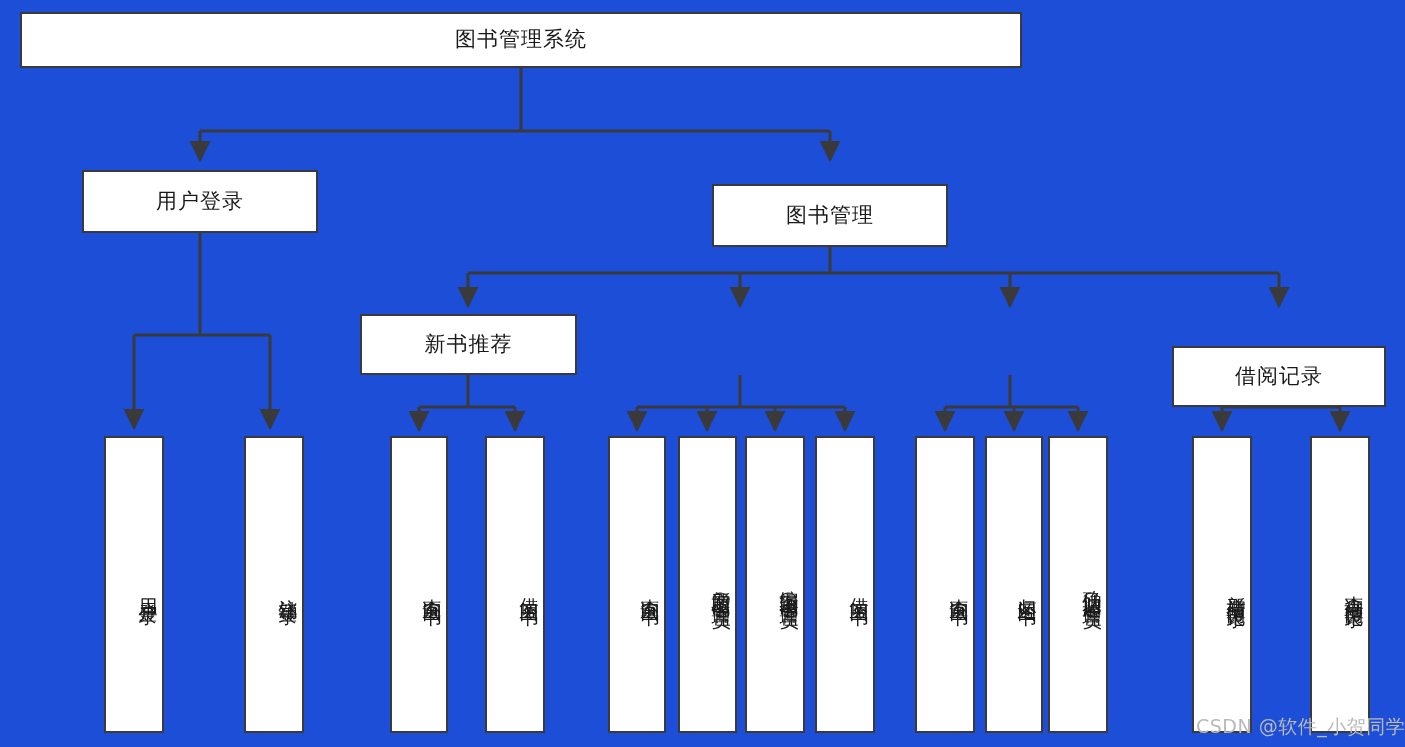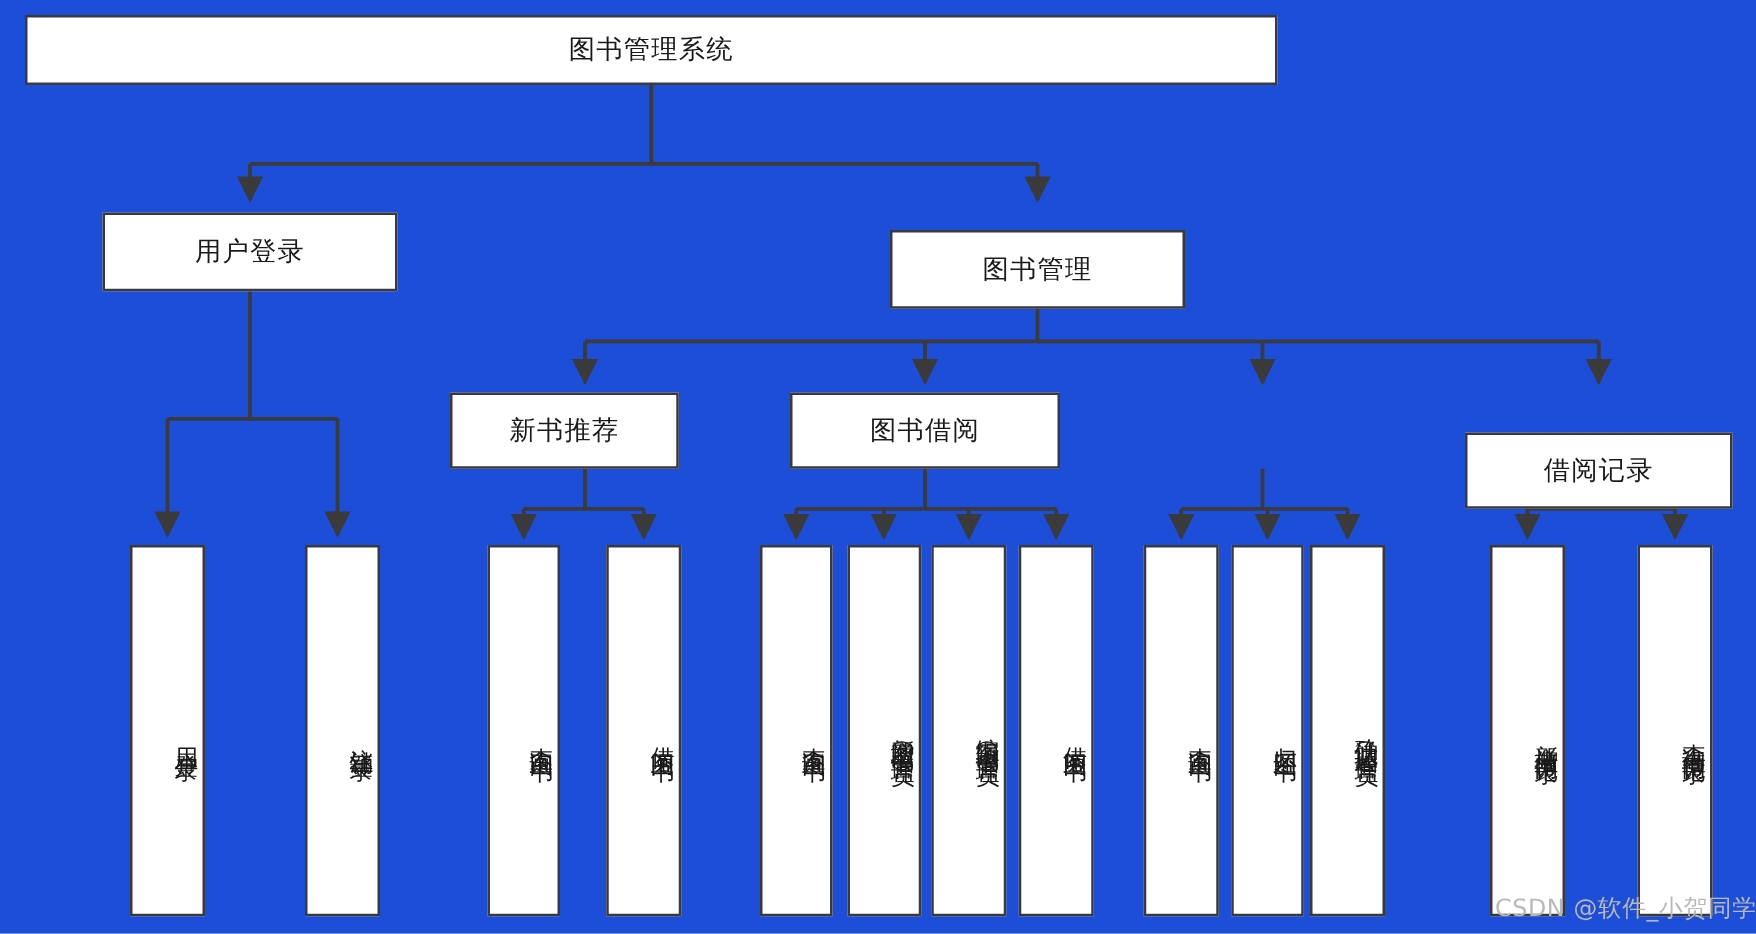--- a/index.html
+++ b/index.html
@@ -123,25 +123,22 @@
     <span class="node-label">图书管理系统</span>
   </div>
 
   <div class="node h" id="n-l2-0" style="left: 82px; top: 170px; width: 236px; height: 63px;">
     <span class="node-label">用户登录</span>
   </div>
   <div class="node h" id="n-l2-1" style="left: 712px; top: 170px; width: 236px; height: 63px; margin-top: 14px;">
     <span class="node-label">图书管理</span>
   </div>
 
-  <div class="node h" id="n-l3-0" style="left: 360px; top: 314px; width: 183px; height: 61px;">
+  <div class="node h" id="n-l3-0" style="left: 360px; top: 314px; width: 217px; height: 61px;">
     <span class="node-label">新书推荐</span>
-  </div>
-  <div class="node h" id="n-l3-1" style="left: 632px; top: 314px; width: 216px; height: 61px;">
-    <span class="node-label">图书借阅</span>
   </div>
   <div class="node h" id="n-l3-3" style="left: 1172px; top: 314px; width: 214px; height: 61px; margin-top: 32px;">
     <span class="node-label">借阅记录</span>
   </div>
 
   <div class="node v" id="n-leaf-0" style="left: 104px; top: 436px; width: 60px; height: 297px;">
     <span class="node-label">用户登录</span>
   </div>
   <div class="node v" id="n-leaf-1" style="left: 244px; top: 436px; width: 60px; height: 297px;">
     <span class="node-label">注销登录</span>

